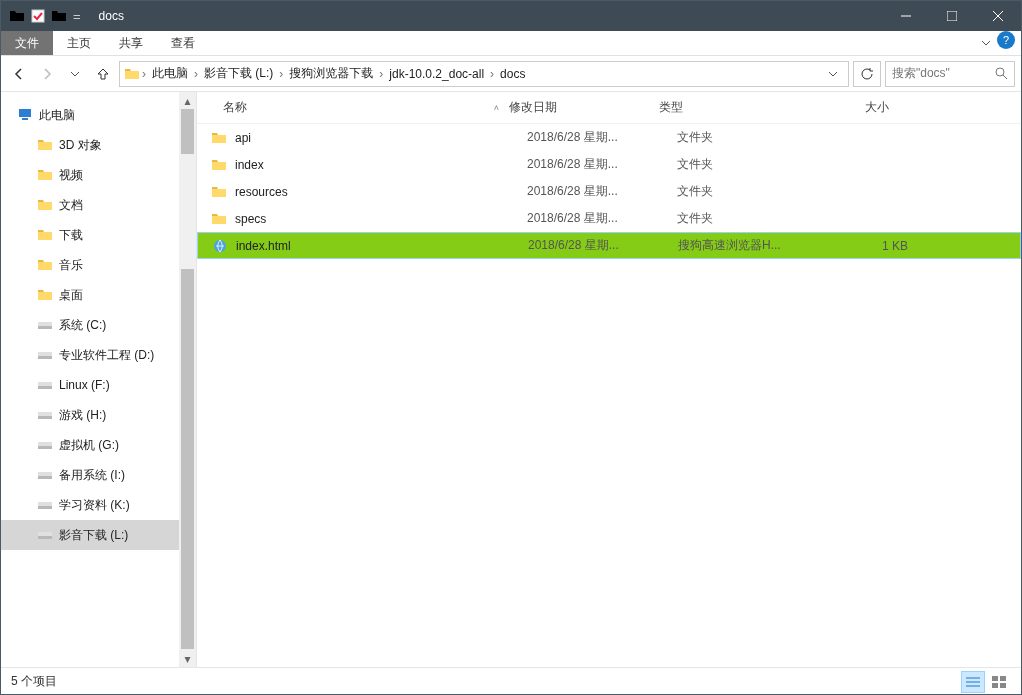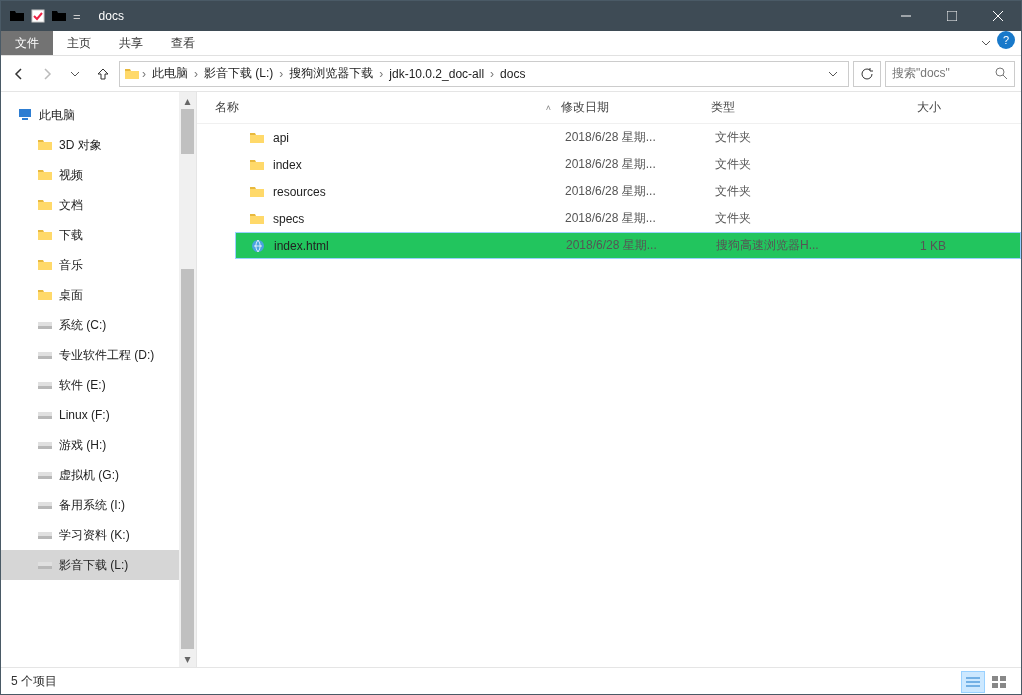--- a/index.html
+++ b/index.html
@@ -34,28 +34,28 @@
 .tree-item { display:flex; align-items:center; height:30px; padding-left:16px; gap:6px; color:#222; white-space:nowrap; }
 .tree-item.sub { padding-left:36px; }
 .tree-item.selected { background:#d6d6d6; }
 .tree-ico { width:16px; height:16px; flex-shrink:0; }
 .side-scroll { position:absolute; right:0; top:0; width:17px; height:100%; background:#f0f0f0; display:flex; flex-direction:column; }
 .side-scroll .arrow { height:17px; display:flex; align-items:center; justify-content:center; color:#666; }
 .side-scroll .track { flex:1; position:relative; }
 .side-scroll .thumb { position:absolute; left:2px; right:2px; background:#c0c0c0; }
 .content { flex:1; display:flex; flex-direction:column; }
 .cols { display:flex; height:32px; align-items:center; border-bottom:1px solid #f0f0f0; color:#444; }
-.col-name { width:364px; padding-left:18px; display:flex; align-items:center; gap:17px; }
+.col-name { width:312px; padding-left:26px; display:flex; align-items:center; gap:17px; }
 .col-date { width:150px; }
 .col-type { width:150px; }
 .col-size { width:100px; text-align:right; padding-right:20px; }
 .sort-ind { color:#888; font-size:9px; margin-left:auto; margin-right:10px; }
-.rows { flex:1;padding-left:38px; }
+.rows { flex:1; }
 .row { display:flex; height:27px; align-items:center; color:#222; }
-.row.selected { background:#22c55e; border:1px solid #99d1ff; }
+.row.selected { background:#84cc16; border:1px solid #99d1ff; }
 .row .c-name { width:330px; padding-left:14px; display:flex; align-items:center; gap:8px; }
 .row .c-date { width:150px; color:#555; }
 .row .c-type { width:150px; color:#555; }
 .row .c-size { width:100px; text-align:right; padding-right:20px; color:#555; }
 .row-ico { width:16px; height:16px; flex-shrink:0; }
 .statusbar { height:28px; border-top:1px solid #e5e5e5; display:flex; align-items:center; padding:0 10px; color:#333; }
 .viewbtns { margin-left:auto; display:flex; gap:2px; }
 .viewbtn { width:24px; height:22px; border:1px solid transparent; display:flex; align-items:center; justify-content:center; }
 .viewbtn.active { border-color:#99d1ff; background:#cce8ff; }
 svg.folder path.body { fill:#ffd96a; }
@@ -242,27 +242,20 @@
             <rect class="top" x="1" y="5" width="14" height="4"></rect>
             <rect x="1" y="9" width="14" height="3"></rect>
           </svg>
           <span>专业软件工程 (D:)</span>
         </div>
         <div class="tree-item sub">
           <svg class="row-ico drive" viewBox="0 0 16 16">
             <rect class="top" x="1" y="5" width="14" height="4"></rect>
             <rect x="1" y="9" width="14" height="3"></rect>
           </svg>
-          <span>软件 (E:)</span>
-        </div>
-        <div class="tree-item sub">
-          <svg class="row-ico drive" viewBox="0 0 16 16">
-            <rect class="top" x="1" y="5" width="14" height="4"></rect>
-            <rect x="1" y="9" width="14" height="3"></rect>
-          </svg>
           <span>Linux (F:)</span>
         </div>
         <div class="tree-item sub">
           <svg class="row-ico drive" viewBox="0 0 16 16">
             <rect class="top" x="1" y="5" width="14" height="4"></rect>
             <rect x="1" y="9" width="14" height="3"></rect>
           </svg>
           <span>游戏 (H:)</span>
         </div>
         <div class="tree-item sub">

